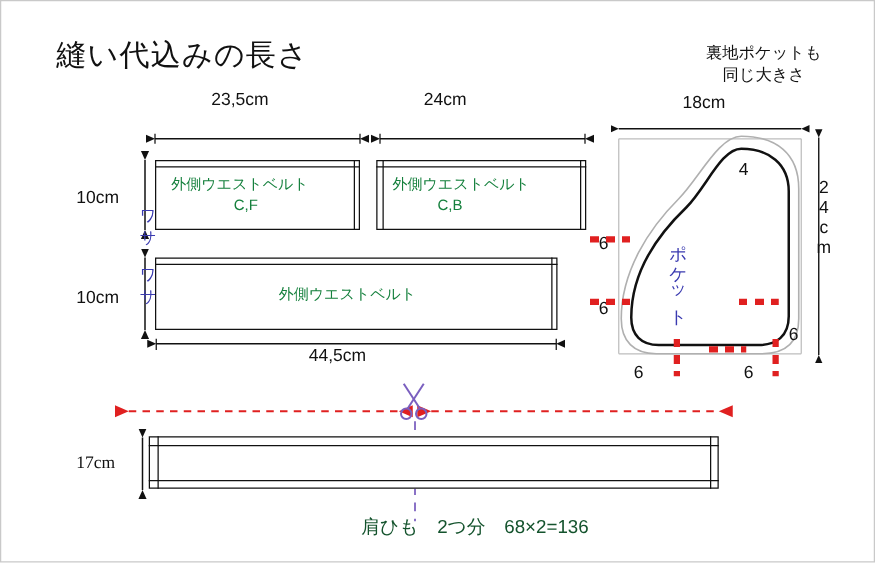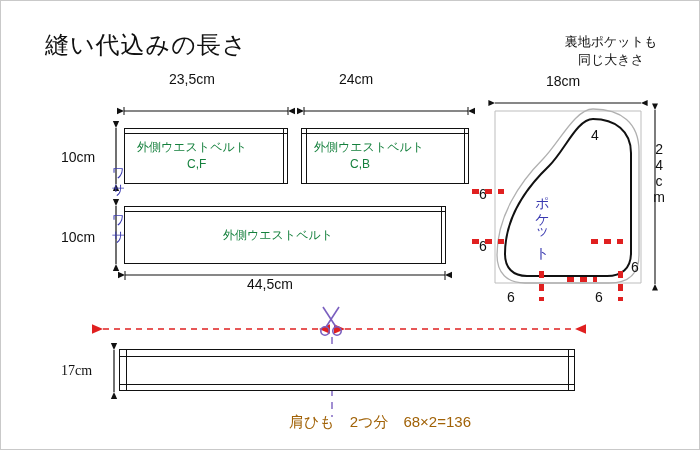--- a/index.html
+++ b/index.html
@@ -59,21 +59,21 @@
     text-orientation: upright;
   }
   .note {
     font-size: 13px;
     color: #111;
     text-align: center;
     line-height: 1.35;
   }
   .bottom-note {
     font-size: 15px;
-    color: #a16207;
+    color: #14532d;
     text-align: right;
   }
   
   .piece {
     border: 1px solid #111;
     background: #ffffff;
     box-sizing: border-box;
   }
   .thinline {
     background: #111;

